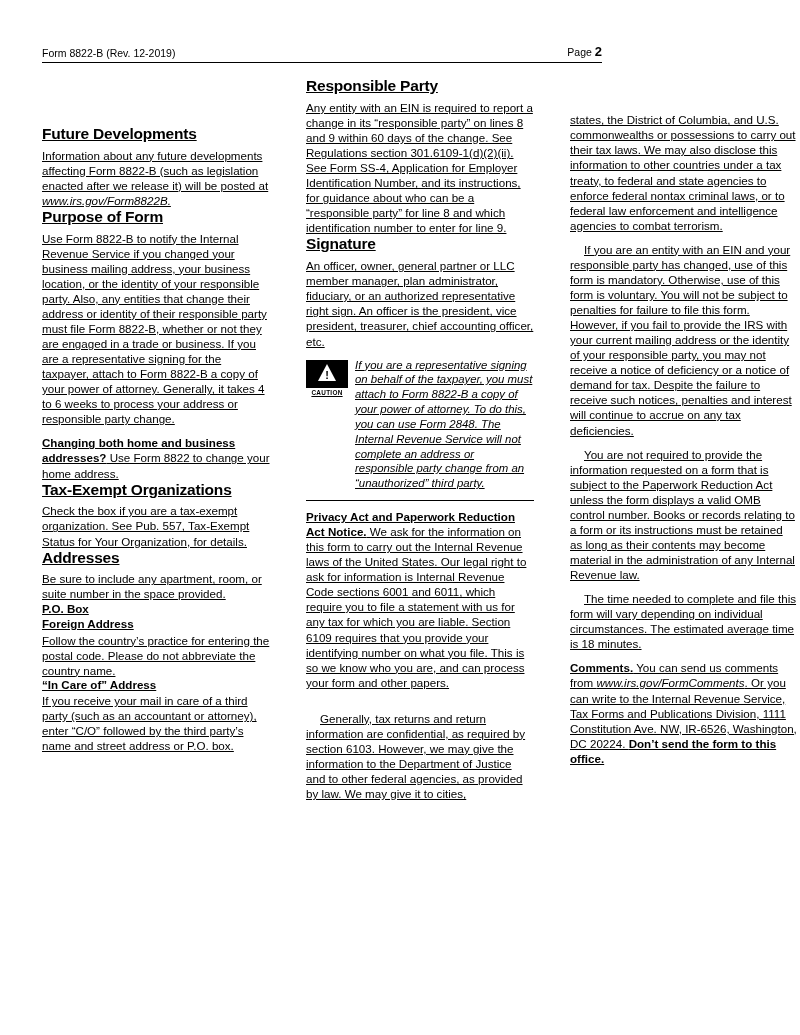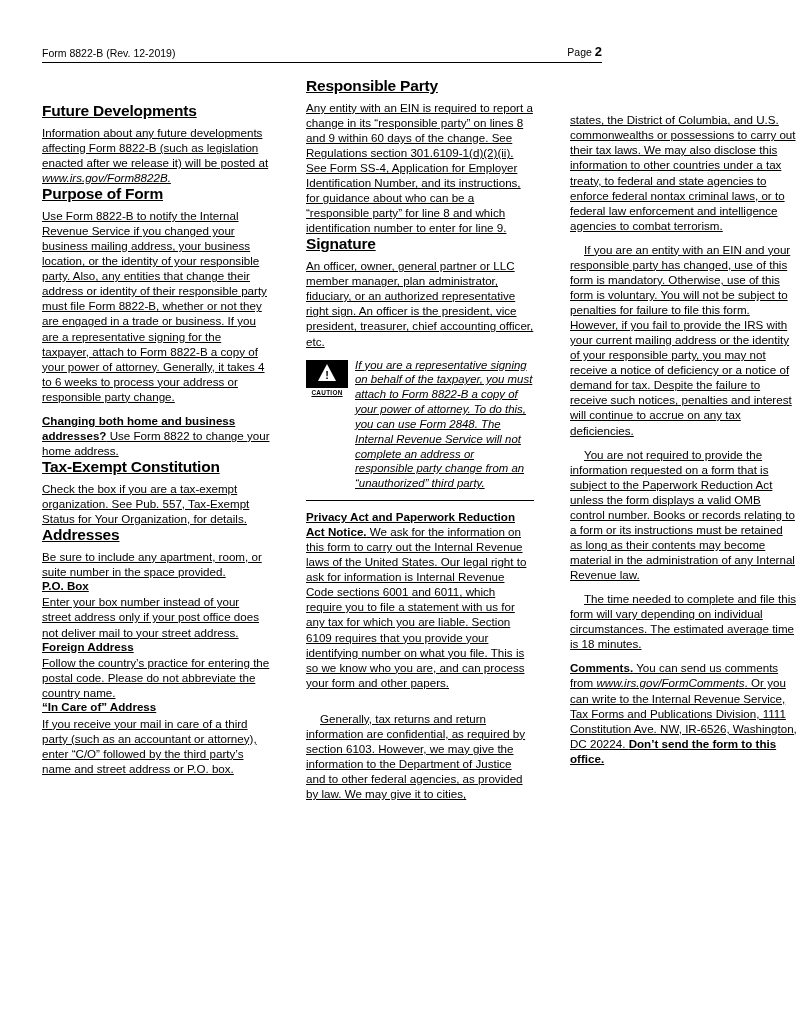--- a/index.html
+++ b/index.html
@@ -163,28 +163,27 @@
 
     <div class="col">
 
       <h2 class="sec">Future Developments</h2>
       <p class="body"><span>Information about any future developments affecting Form 8822-B (such as legislation enacted after we release it) will be posted at </span><span class="it">www.irs.gov/Form8822B.</span></p>
 
       <h2 class="sec sec-spacer">Purpose of Form</h2>
       <p class="body">Use Form 8822-B to notify the Internal Revenue Service if you changed your business mailing address, your business location, or the identity of your responsible party. Also, any entities that change their address or identity of their responsible party must file Form 8822-B, whether or not they are engaged in a trade or business. If you are a representative signing for the taxpayer, attach to Form 8822-B a copy of your power of attorney. Generally, it takes 4 to 6 weeks to process your address or responsible party change.</p>
       <p class="body" style="margin-top:9px"><span class="bd">Changing both home and business addresses?</span><span> Use Form 8822 to change your home address.</span></p>
 
-      <h2 class="sec sec-spacer">Tax-Exempt Constitution</h2>
+      <h2 class="sec sec-spacer">Tax-Exempt Organizations</h2>
       <p class="body">Check the box if you are a tax-exempt organization. See Pub. 557, Tax-Exempt Status for Your Organization, for details.</p>
 
       <h2 class="sec sec-spacer">Addresses</h2>
       <p class="body">Be sure to include any apartment, room, or suite number in the space provided.</p>
 
       <h3 class="sub sub-spacer">P.O. Box</h3>
-      <p class="body">Enter your box number instead of your street address only if your post office does not deliver mail to your street address.</p>
 
       <h3 class="sub sub-spacer">Foreign Address</h3>
       <p class="body">Follow the country’s practice for entering the postal code. Please do not abbreviate the country name.</p>
 
       <h3 class="sub sub-spacer">“In Care of” Address</h3>
       <p class="body">If you receive your mail in care of a third party (such as an accountant or attorney), enter “C/O” followed by the third party’s name and street address or P.O. box.</p>
     </div>
 
     <div class="col">
 

